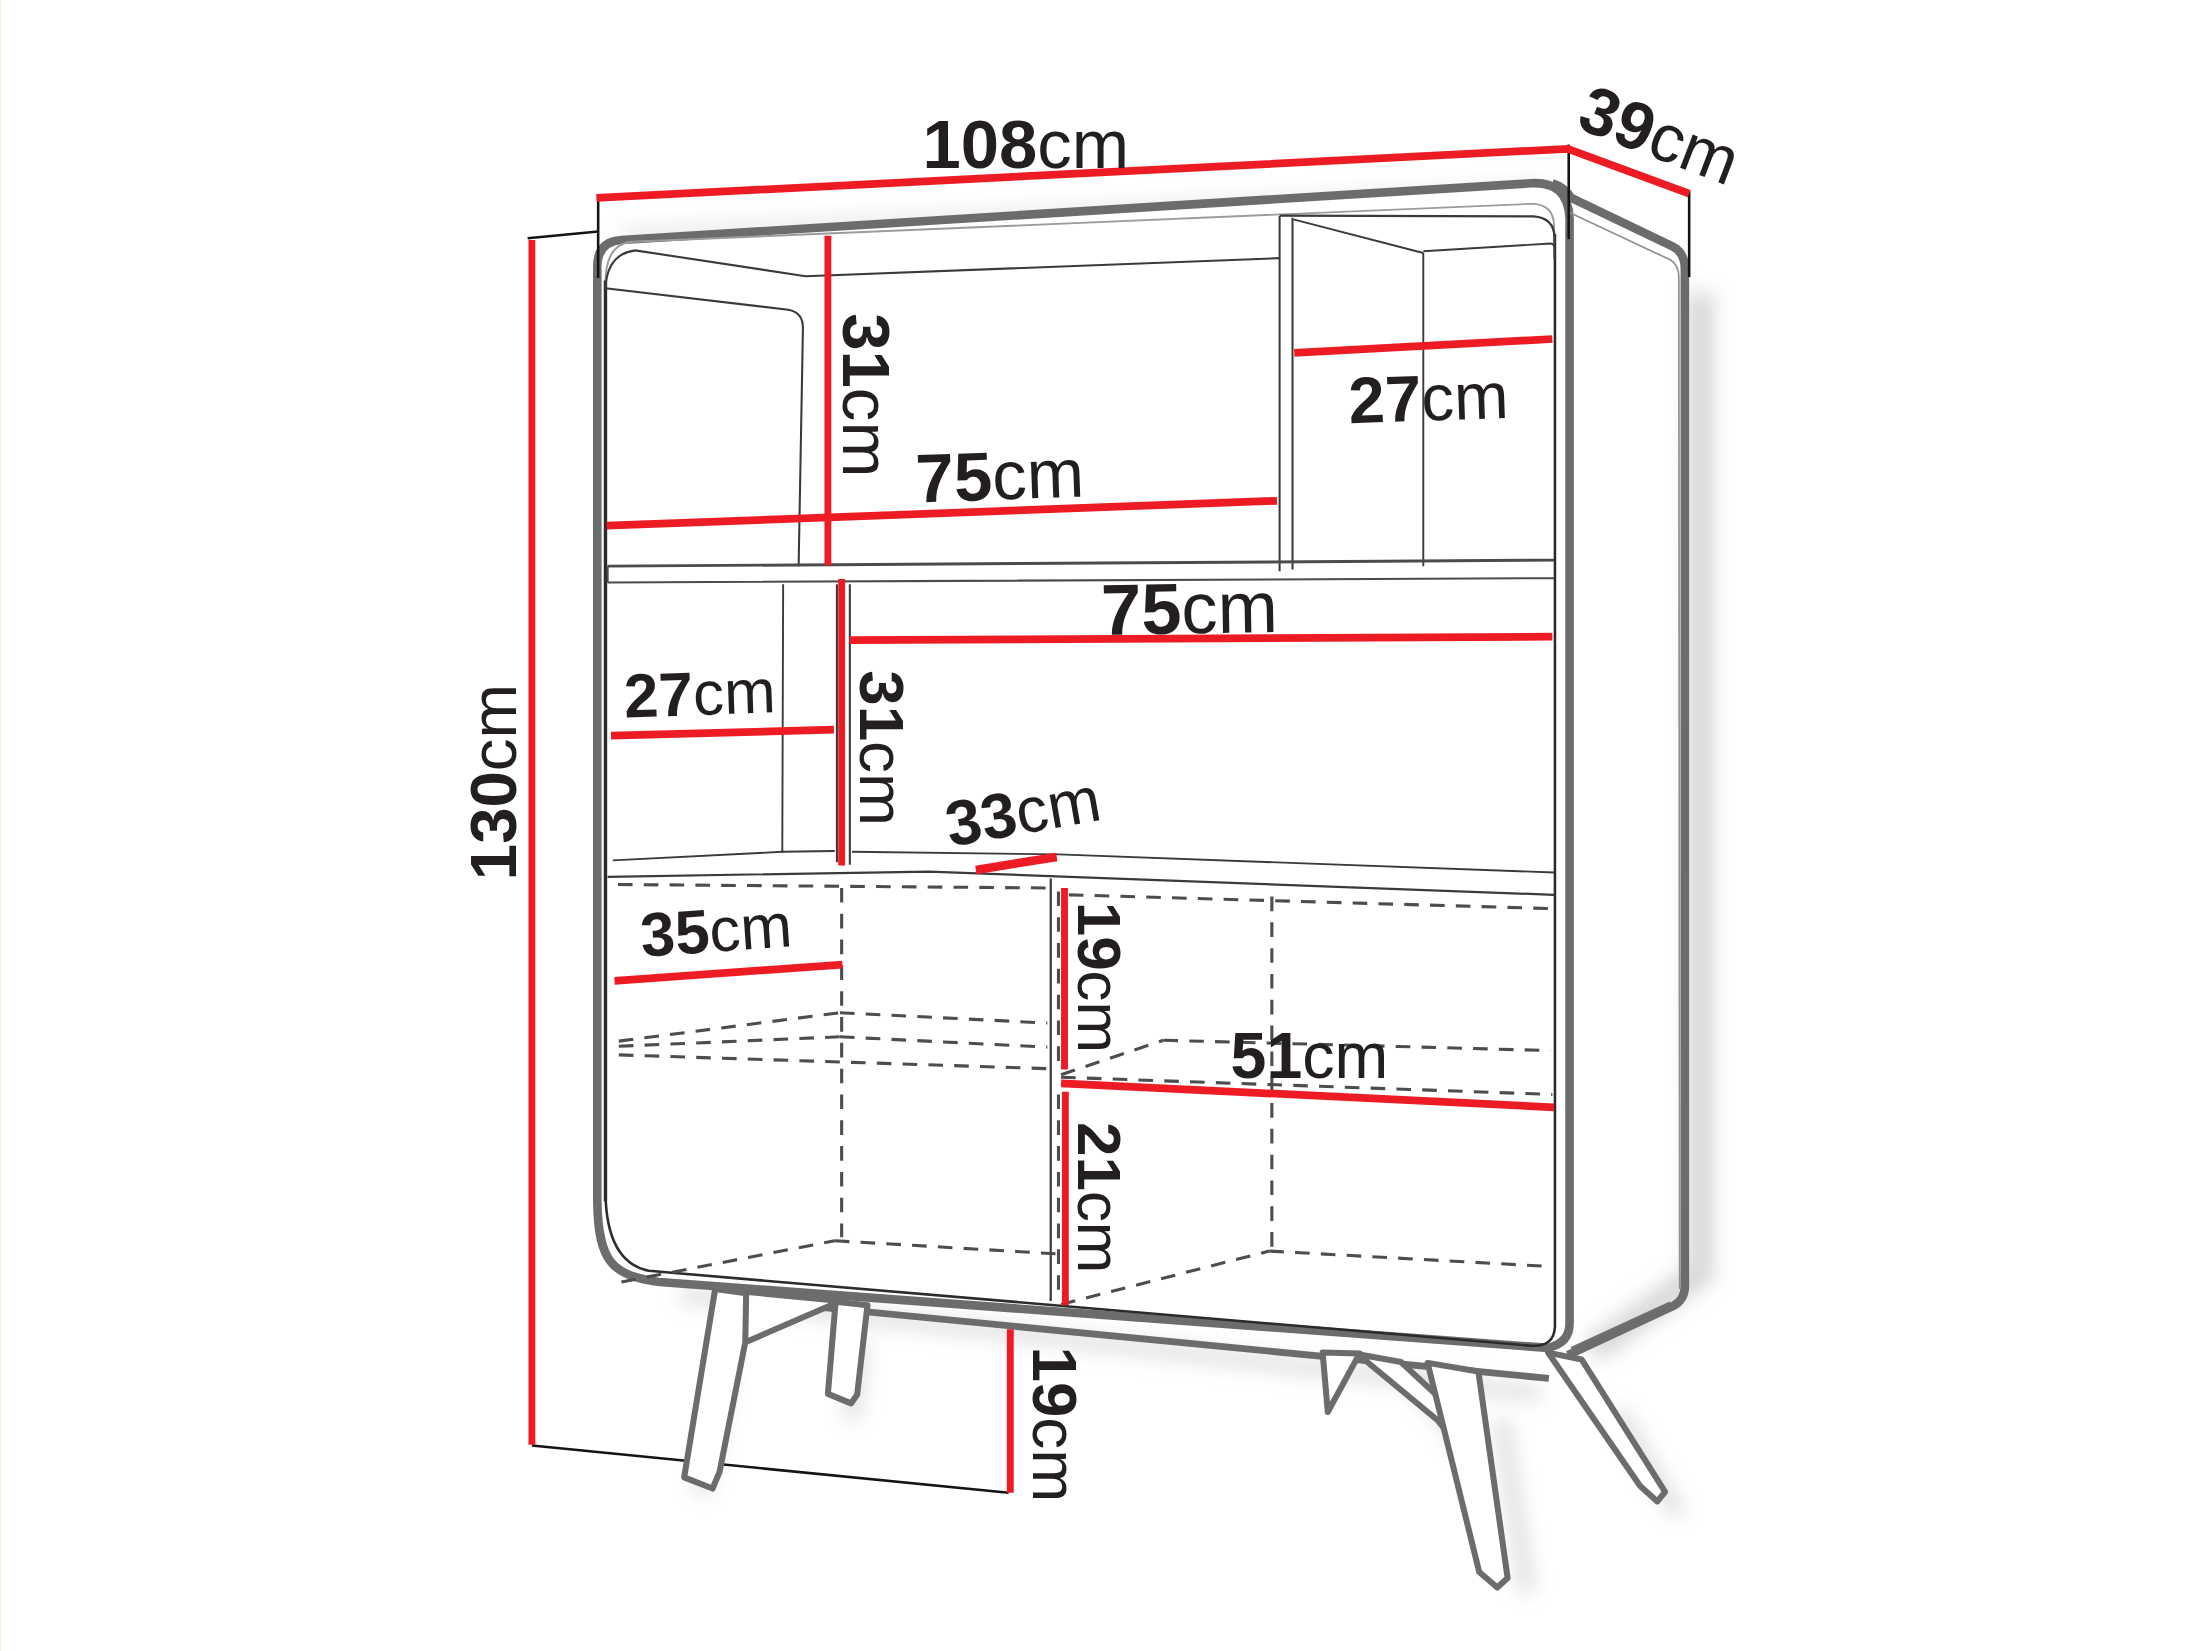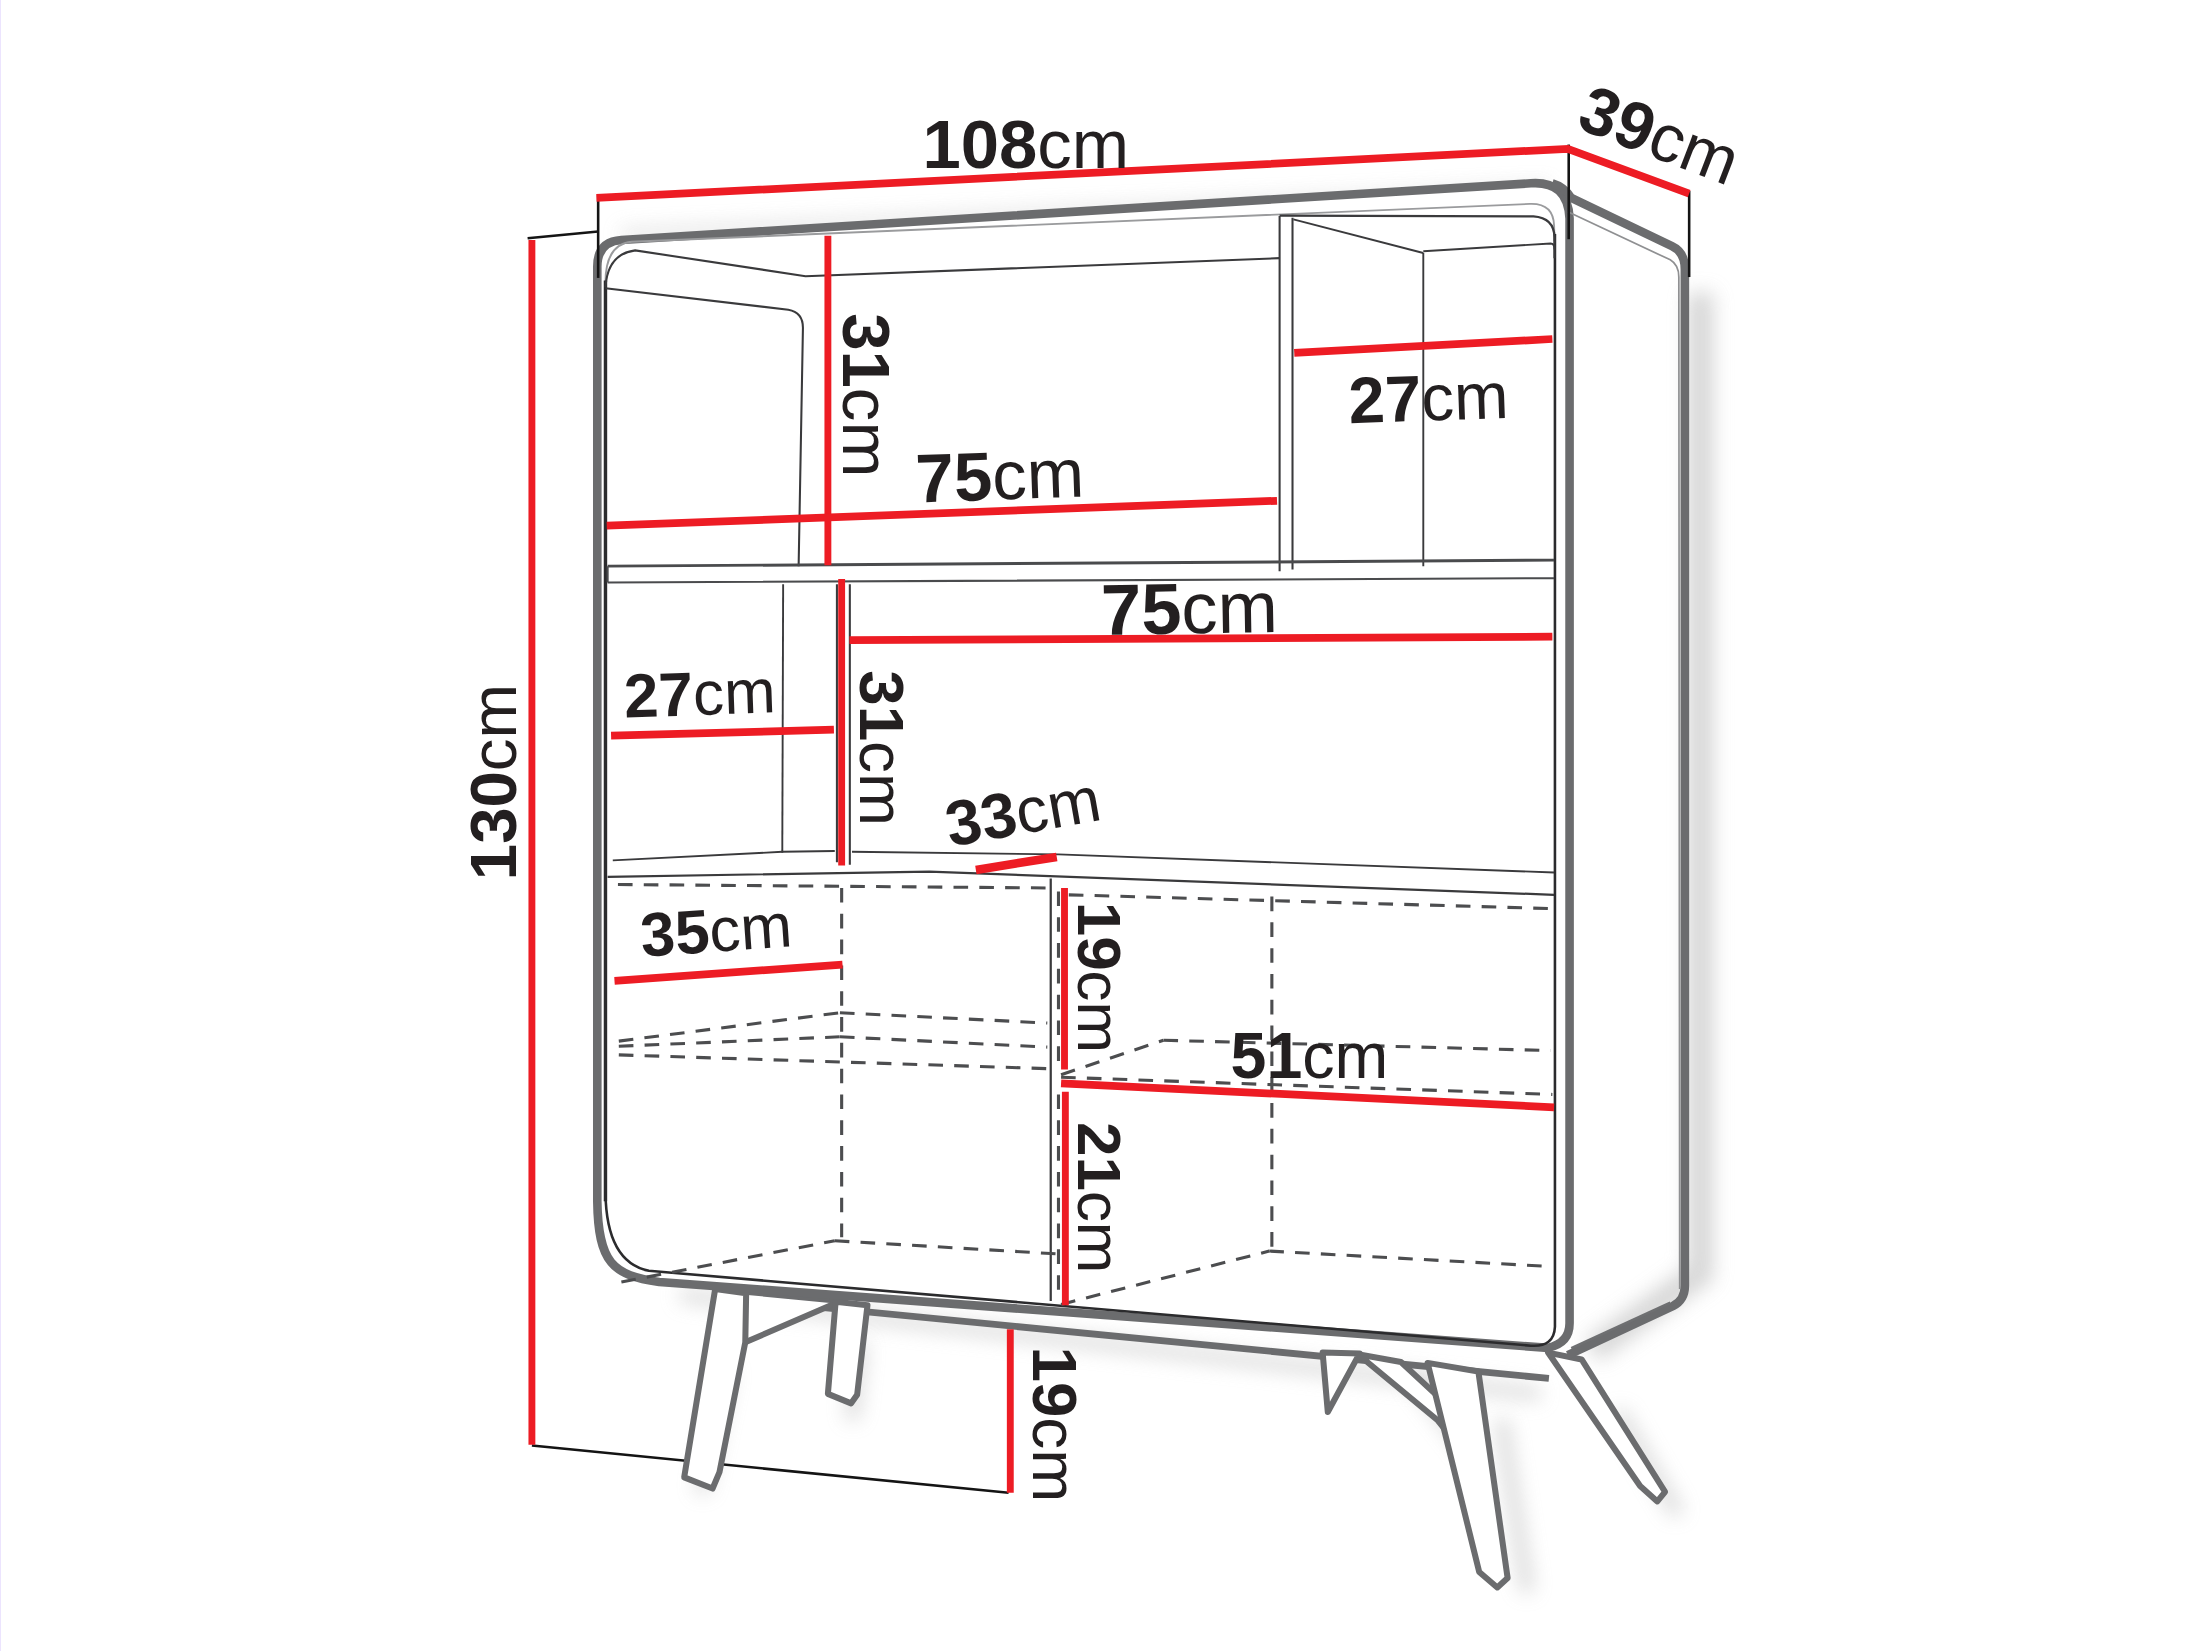--- a/index.html
+++ b/index.html
@@ -1,16 +1,16 @@
 <!DOCTYPE html>
 <html style="font-size:13.8px"><head>
 <meta charset="utf-8">
 <style>
   html,body{margin:0;padding:0;background:#ffffff;}
-  .wrap{width:1851px;height:1652px;position:relative;background:#8b5cf6;overflow:hidden;text-decoration:underline;}
+  .wrap{width:1851px;height:1652px;position:relative;background:#84cc16;overflow:hidden;text-decoration:underline;}
   svg{display:block;}
   text{font-family:"Liberation Sans", sans-serif; fill:#231f20;}
   .b{font-weight:bold;}
 </style>
 </head>
 <body>
 <div class="wrap">
 <svg width="2203" height="1652" viewBox="0 0 2560 1920">
 <defs>
   <filter id="soft" x="-60%" y="-60%" width="220%" height="220%">

